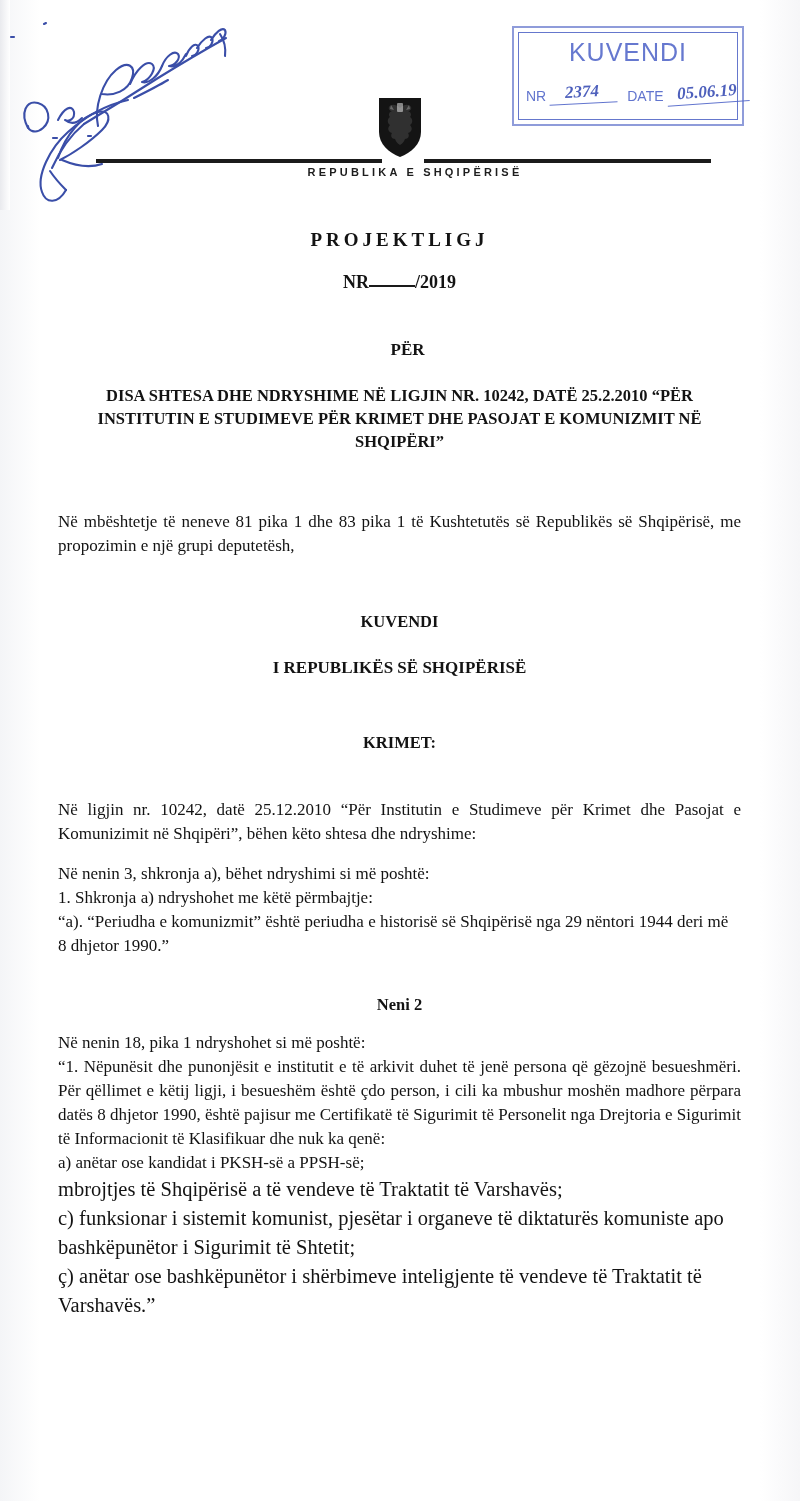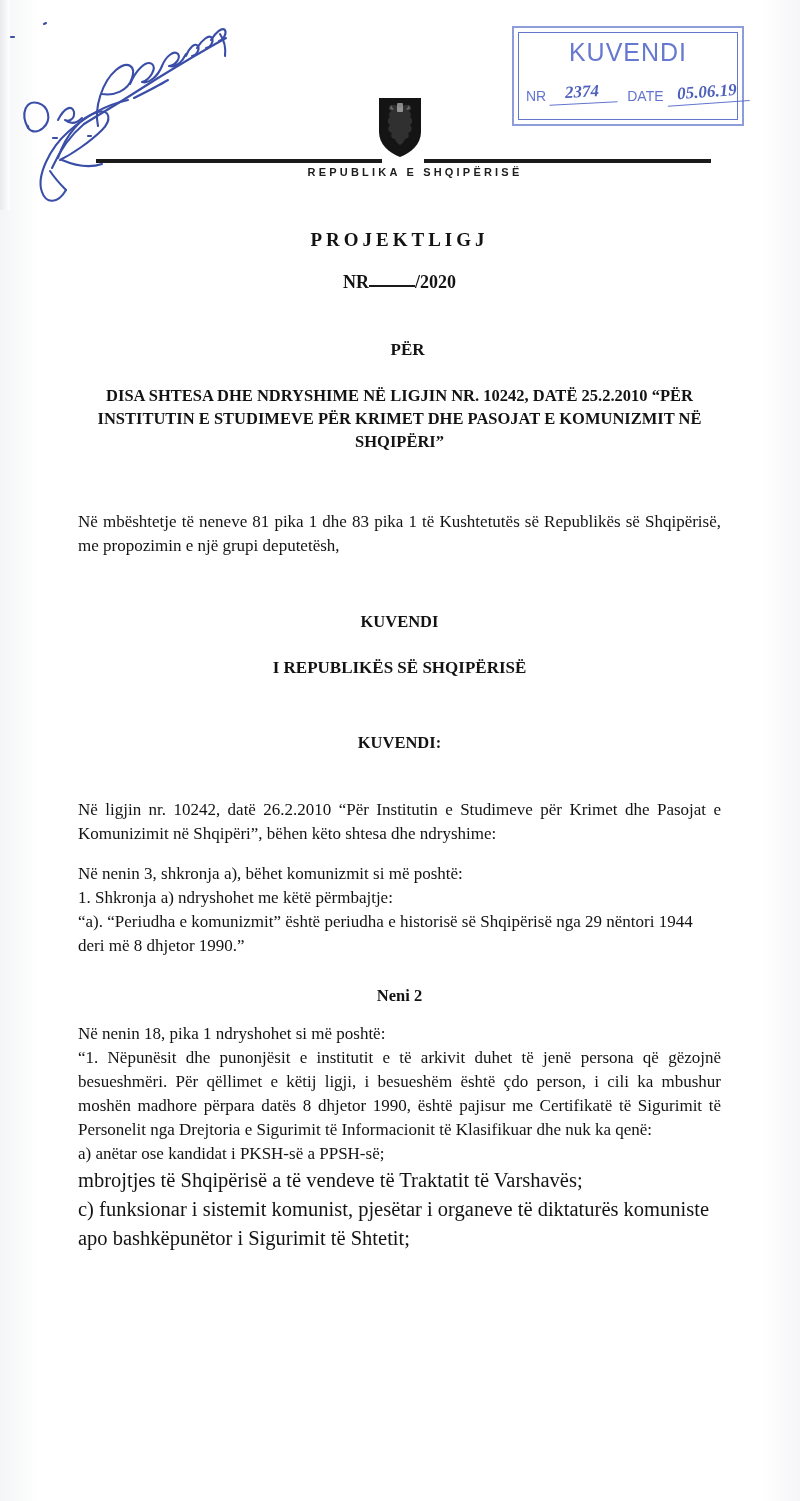--- a/index.html
+++ b/index.html
@@ -172,21 +172,21 @@
   }
   .t-subject {
     margin: 24px 95px 0 95px;
     text-align: center;
     font-weight: bold;
     font-size: 16.5px;
     line-height: 23px;
   }
 
   .para {
-    margin: 0 78px;
+    margin: 0 58px;
     font-size: 17px;
     line-height: 24px;
     text-align: justify;
   }
   .para.loose { text-align: left; }
 
   .p-mbeshtetje { margin-top: 57px; }
 
   .t-kuvendi {
     text-align: center;
@@ -207,21 +207,21 @@
     margin-top: 55px;
   }
   .p-ligjin { margin-top: 45px; }
 
   .neni {
     text-align: center;
     font-weight: bold;
     font-size: 16.5px;
   }
   .neni-1 { margin-top: 48px; }
-  .neni-2 { margin-top: 28px; }
+  .neni-2 { margin-top: 37px; }
 
   .block-after-neni { margin-top: 16px; }
   .line { display: block; }
 
   .big {
     font-size: 20.5px;
     line-height: 29px;
   }
 </style>
 </head>
@@ -283,47 +283,48 @@
     <div class="rule rule-left"></div>
     <div class="rule rule-right"></div>
     <div class="republika">REPUBLIKA E SHQIPËRISË</div>
   </div>
 
   <div class="doc">
 
     <div class="t-projektligj">PROJEKTLIGJ</div>
 
     <div class="t-nr">
-      <span>NR</span><span class="blank"></span><span>/2020</span>
+      <span>NR</span><span class="blank"></span><span>/2019</span>
     </div>
 
     <div class="t-per">PËR</div>
 
     <div class="t-subject">DISA SHTESA DHE NDRYSHIME NË LIGJIN NR. 10242, DATË 25.2.2010 “PËR INSTITUTIN E STUDIMEVE PËR KRIMET DHE PASOJAT E KOMUNIZMIT NË SHQIPËRI”</div>
 
     <div class="para p-mbeshtetje">Në mbështetje të neneve 81 pika 1 dhe 83 pika 1 të Kushtetutës së Republikës së Shqipërisë, me propozimin e një grupi deputetësh,</div>
 
     <div class="t-kuvendi">KUVENDI</div>
     <div class="t-kuvendi-rep">I REPUBLIKËS SË SHQIPËRISË</div>
 
-    <div class="t-vendosi">KUVENDI:</div>
-
-    <div class="para p-ligjin">Në ligjin nr. 10242, datë 26.2.2010 “Për Institutin e Studimeve për Krimet dhe Pasojat e Komunizimit në Shqipëri”, bëhen këto shtesa dhe ndryshime:</div>
+    <div class="t-vendosi">KRIMET:</div>
+
+    <div class="para p-ligjin">Në ligjin nr. 10242, datë 25.12.2010 “Për Institutin e Studimeve për Krimet dhe Pasojat e Komunizimit në Shqipëri”, bëhen këto shtesa dhe ndryshime:</div>
 
     <div class="para loose block-after-neni">
-      <span class="line">Në nenin 3, shkronja a), bëhet komunizmit si më poshtë:</span>
+      <span class="line">Në nenin 3, shkronja a), bëhet ndryshimi si më poshtë:</span>
       <span class="line">1. Shkronja a) ndryshohet me këtë përmbajtje:</span>
       <span class="line">“a). “Periudha e  komunizmit” është periudha e historisë së Shqipërisë nga 29 nëntori 1944 deri më 8 dhjetor 1990.”</span>
     </div>
 
     <div class="neni neni-2">Neni 2</div>
     <div class="para block-after-neni">
       <span class="line">Në nenin 18, pika 1 ndryshohet si më poshtë:</span>
       <span class="line">“1.   Nëpunësit dhe punonjësit e institutit e të arkivit duhet të jenë persona që gëzojnë besueshmëri. Për qëllimet e këtij ligji, i besueshëm është çdo person, i cili ka mbushur moshën madhore përpara datës 8 dhjetor 1990, është pajisur me Certifikatë të Sigurimit të Personelit nga  Drejtoria e Sigurimit të Informacionit të Klasifikuar dhe nuk ka qenë:</span>
       <span class="line">a) anëtar ose kandidat i PKSH-së a PPSH-së;</span>
     </div>
     <div class="para loose big">
       <span class="line">mbrojtjes të Shqipërisë a të vendeve të Traktatit të Varshavës;</span>
       <span class="line">c) funksionar i sistemit komunist, pjesëtar i organeve të diktaturës komuniste apo bashkëpunëtor i Sigurimit të Shtetit;</span>
+      <span class="line">ç) anëtar ose bashkëpunëtor i shërbimeve inteligjente të vendeve të Traktatit të Varshavës.”</span>
     </div>
 
   </div>
 </div>
 
 </body></html>

